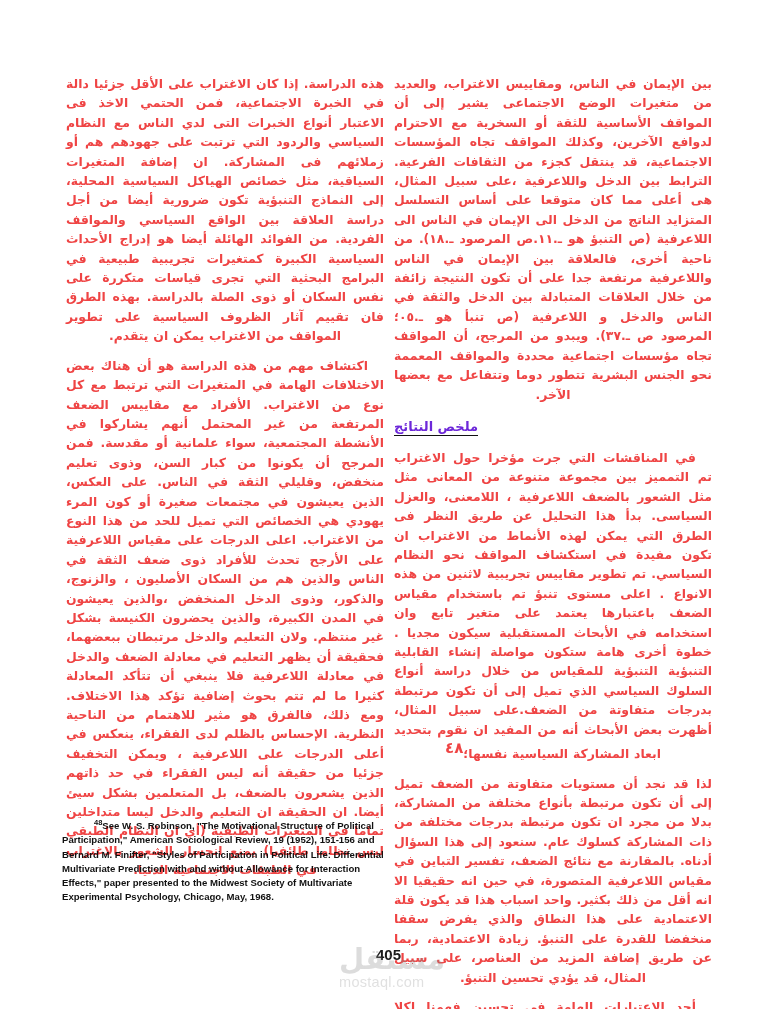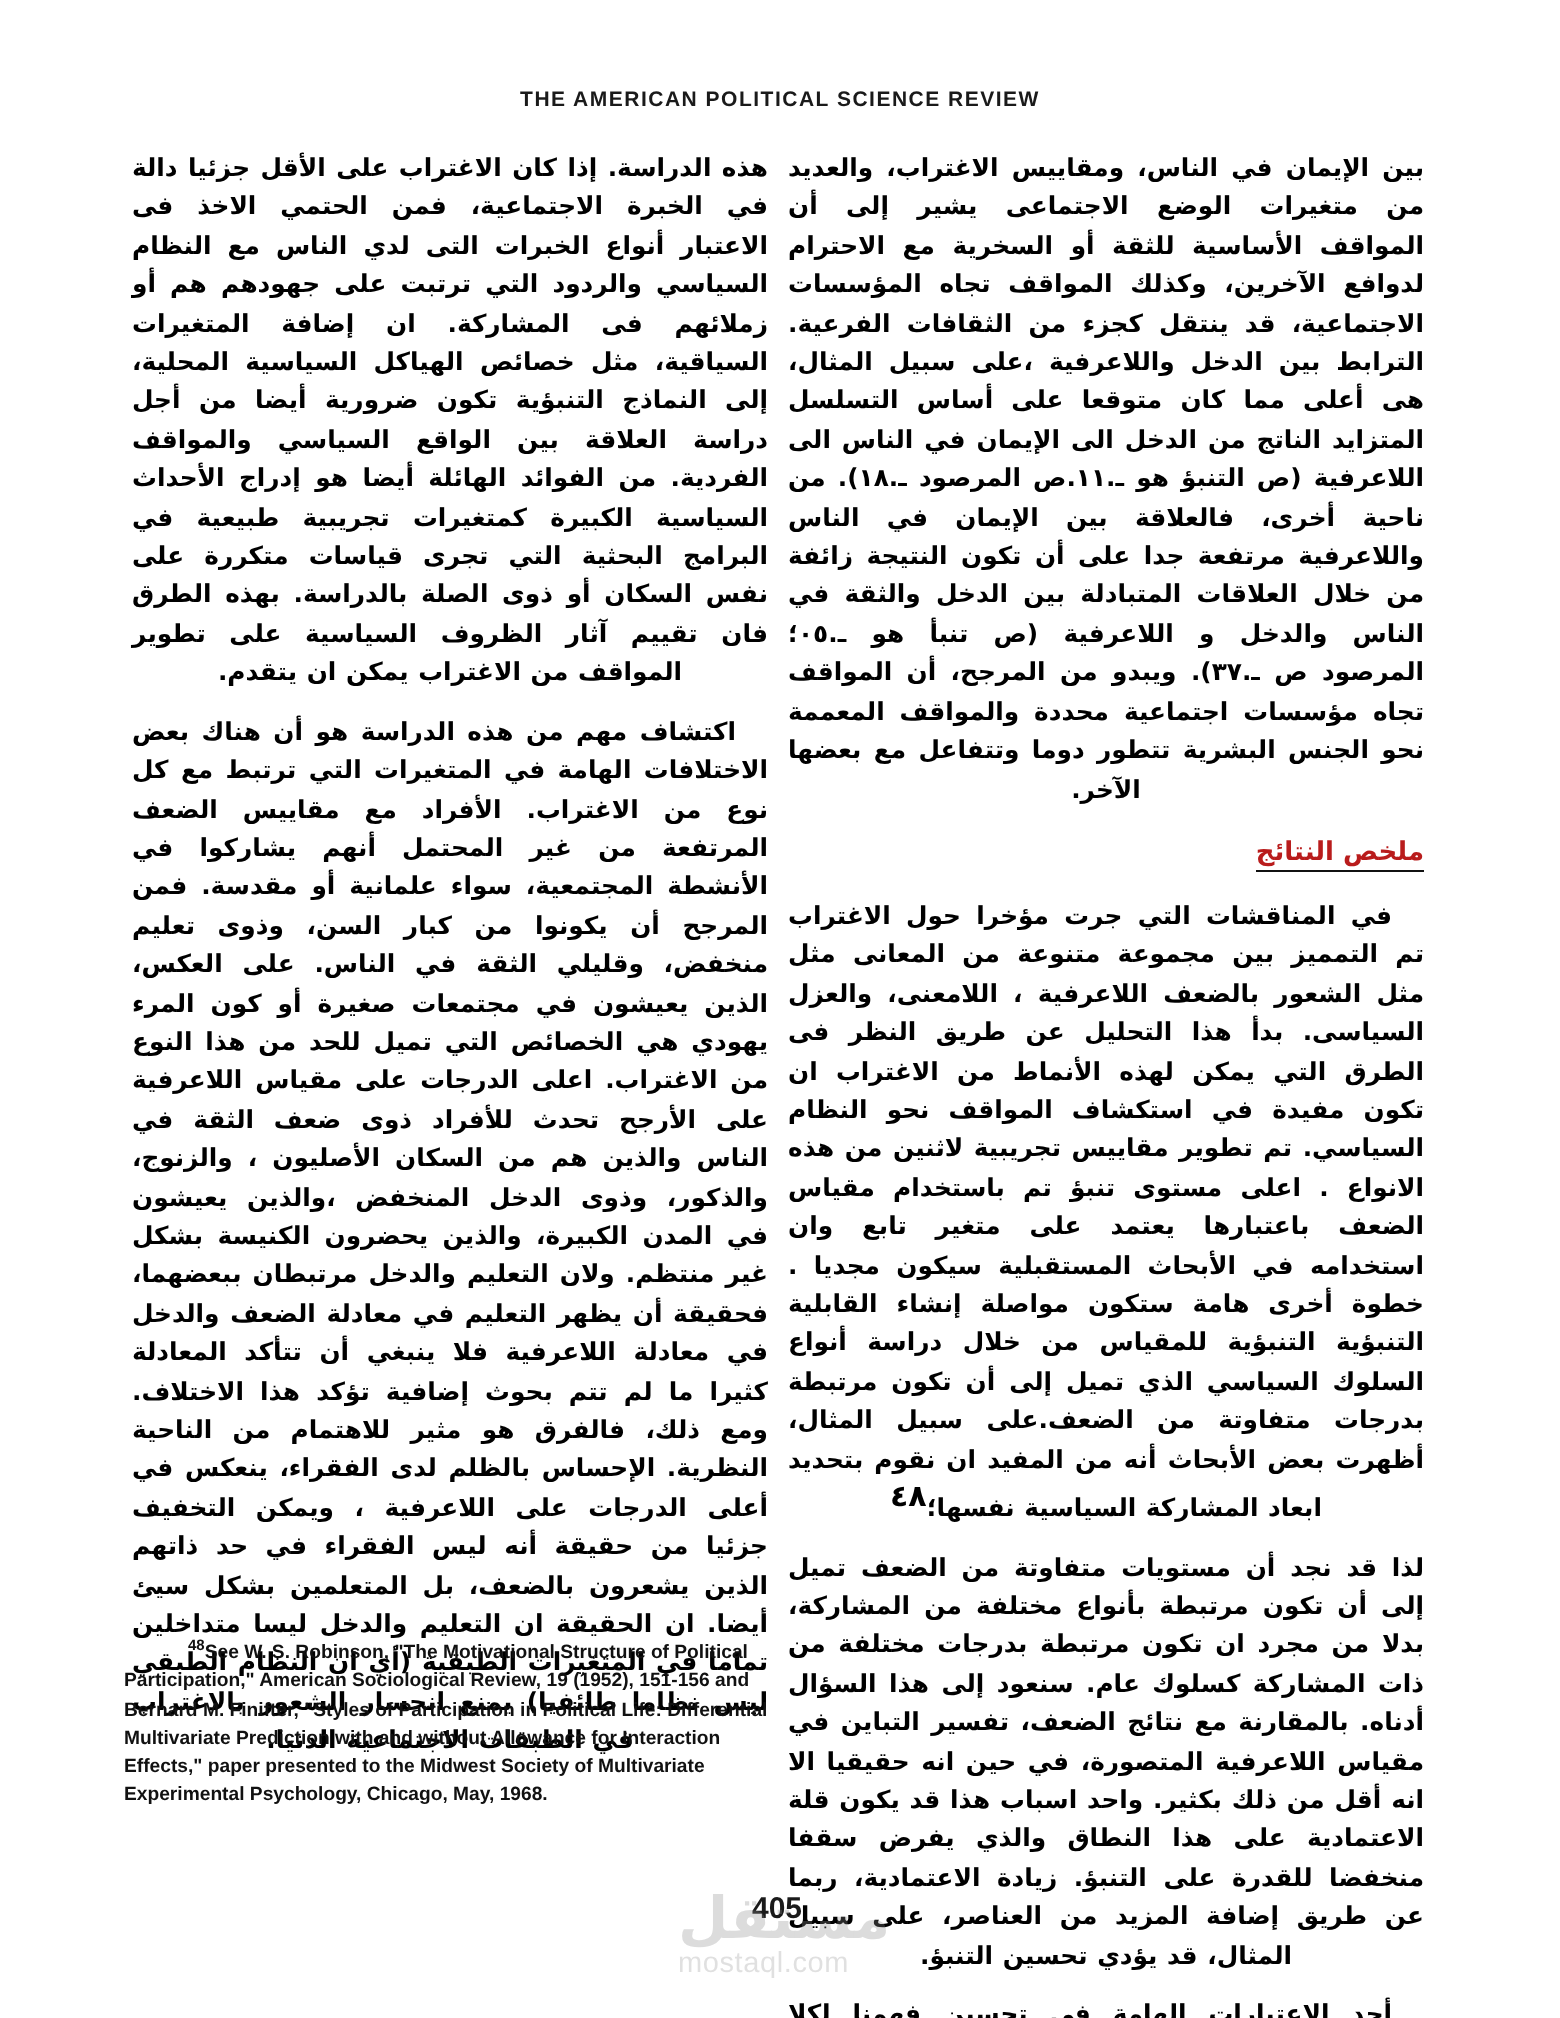--- a/index.html
+++ b/index.html
@@ -51,35 +51,35 @@
 
   .ar-par {
     direction: rtl;
     text-align: justify;
     text-align-last: center;
     font-family: "DejaVu Sans", sans-serif;
     font-size: 12.4px;
     font-weight: 700;
     line-height: 19.4px;
     margin: 0 0 10px 0;
-    color: #000000;
+    color: #ef4444;
     word-spacing: 0.5px;
   }
   .ar-par.indent { text-indent: 16px; }
   .ar-par.last-start { text-align-last: right; }
 
   .section-head {
     direction: rtl;
-    text-align: right;
+    text-align: left;
     font-family: "DejaVu Sans", sans-serif;
     font-size: 13px;
     font-weight: 700;
     line-height: 20px;
     margin: 13px 0 11px 0;
-    color: #b91c1c;
+    color: #6d28d9;
   }
   .section-head span {
     border-bottom: 1.4px solid #111;
     padding-bottom: 1px;
   }
 
   sup.fn-ref {
     font-size: 15px;
     vertical-align: super;
     font-weight: 700;
@@ -144,21 +144,20 @@
     color: #9a9a9a;
     direction: ltr;
     letter-spacing: 0.3px;
   }
 </style>
 </head>
 <body>
 
 <div id="page">
 
-  <div class="running-head">THE AMERICAN POLITICAL SCIENCE REVIEW</div>
 
   <div class="columns">
 
     <div class="col col-right">
 
       <p class="ar-par">بين الإيمان في الناس، ومقاييس الاغتراب، والعديد من متغيرات الوضع الاجتماعى يشير إلى أن المواقف الأساسية للثقة أو السخرية مع الاحترام لدوافع الآخرين، وكذلك المواقف تجاه المؤسسات الاجتماعية، قد ينتقل كجزء من الثقافات الفرعية. الترابط بين الدخل واللاعرفية ،على سبيل المثال، هى أعلى مما كان متوقعا على أساس التسلسل المتزايد الناتج من الدخل الى الإيمان في الناس الى اللاعرفية (ص التنبؤ هو ـ.١١.ص المرصود ـ.١٨). من ناحية أخرى، فالعلاقة بين الإيمان في الناس واللاعرفية  مرتفعة جدا على أن تكون النتيجة زائفة من خلال العلاقات المتبادلة بين الدخل والثقة في الناس والدخل و اللاعرفية  (ص تنبأ هو ـ.٠٥؛ المرصود ص ـ.٣٧). ويبدو من المرجح، أن المواقف تجاه مؤسسات اجتماعية محددة والمواقف المعممة نحو الجنس البشرية تتطور دوما وتتفاعل مع بعضها الآخر.</p>
 
       <div class="section-head">
         <span>ملخص النتائج</span>
       </div>

